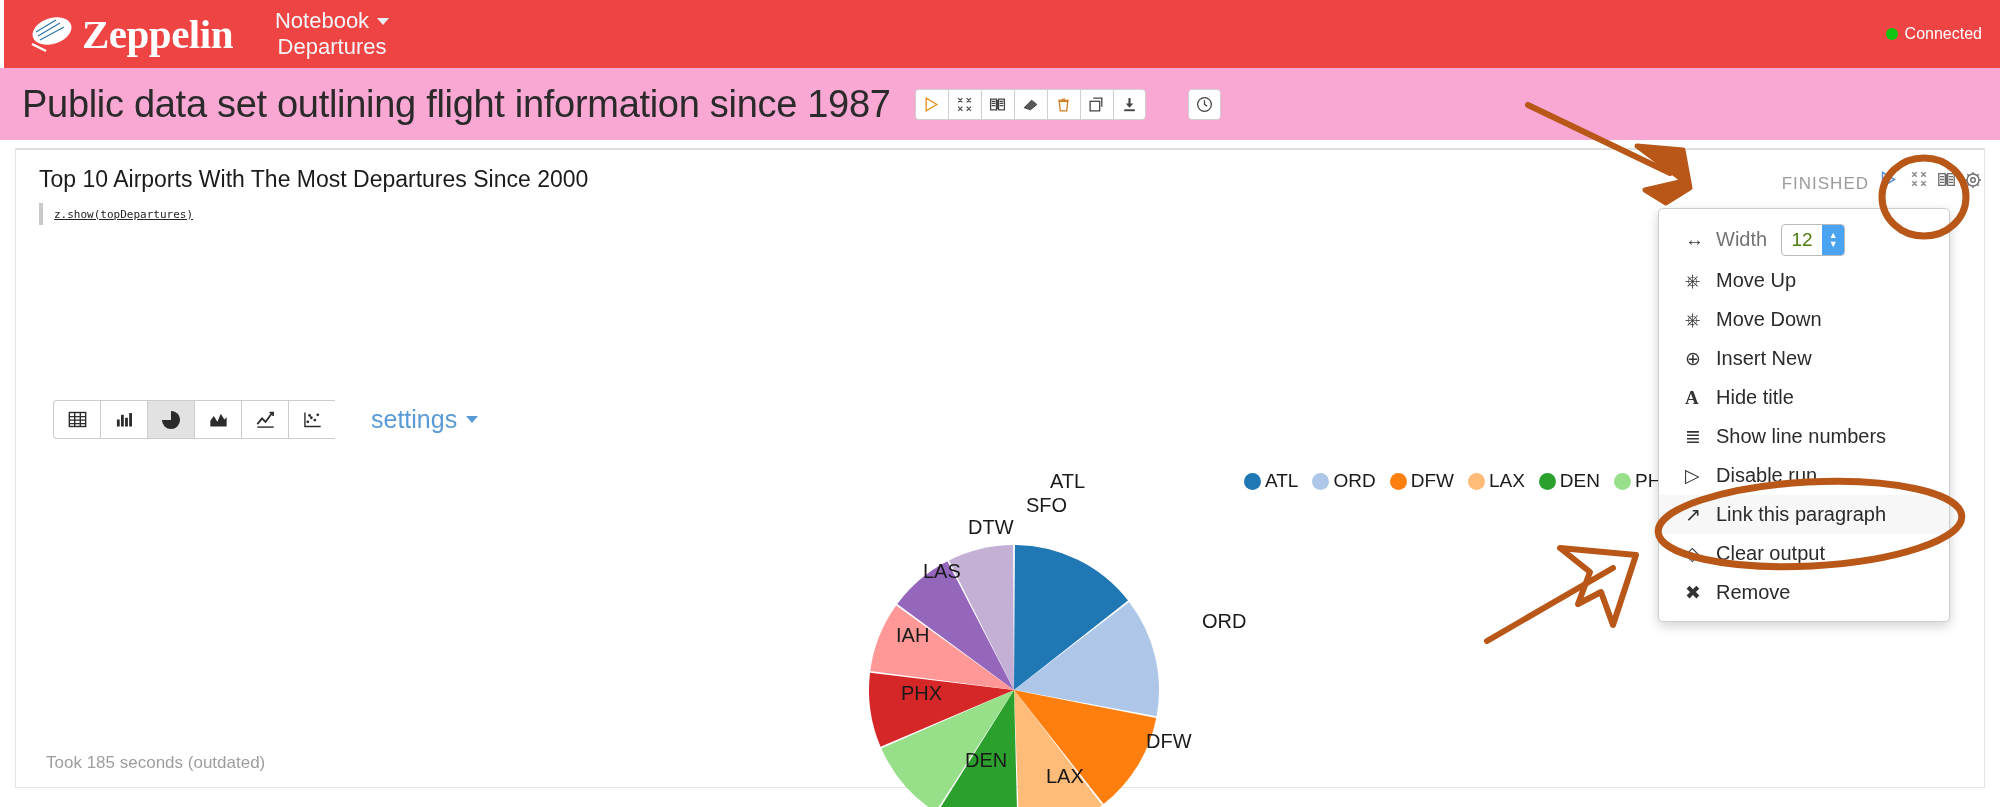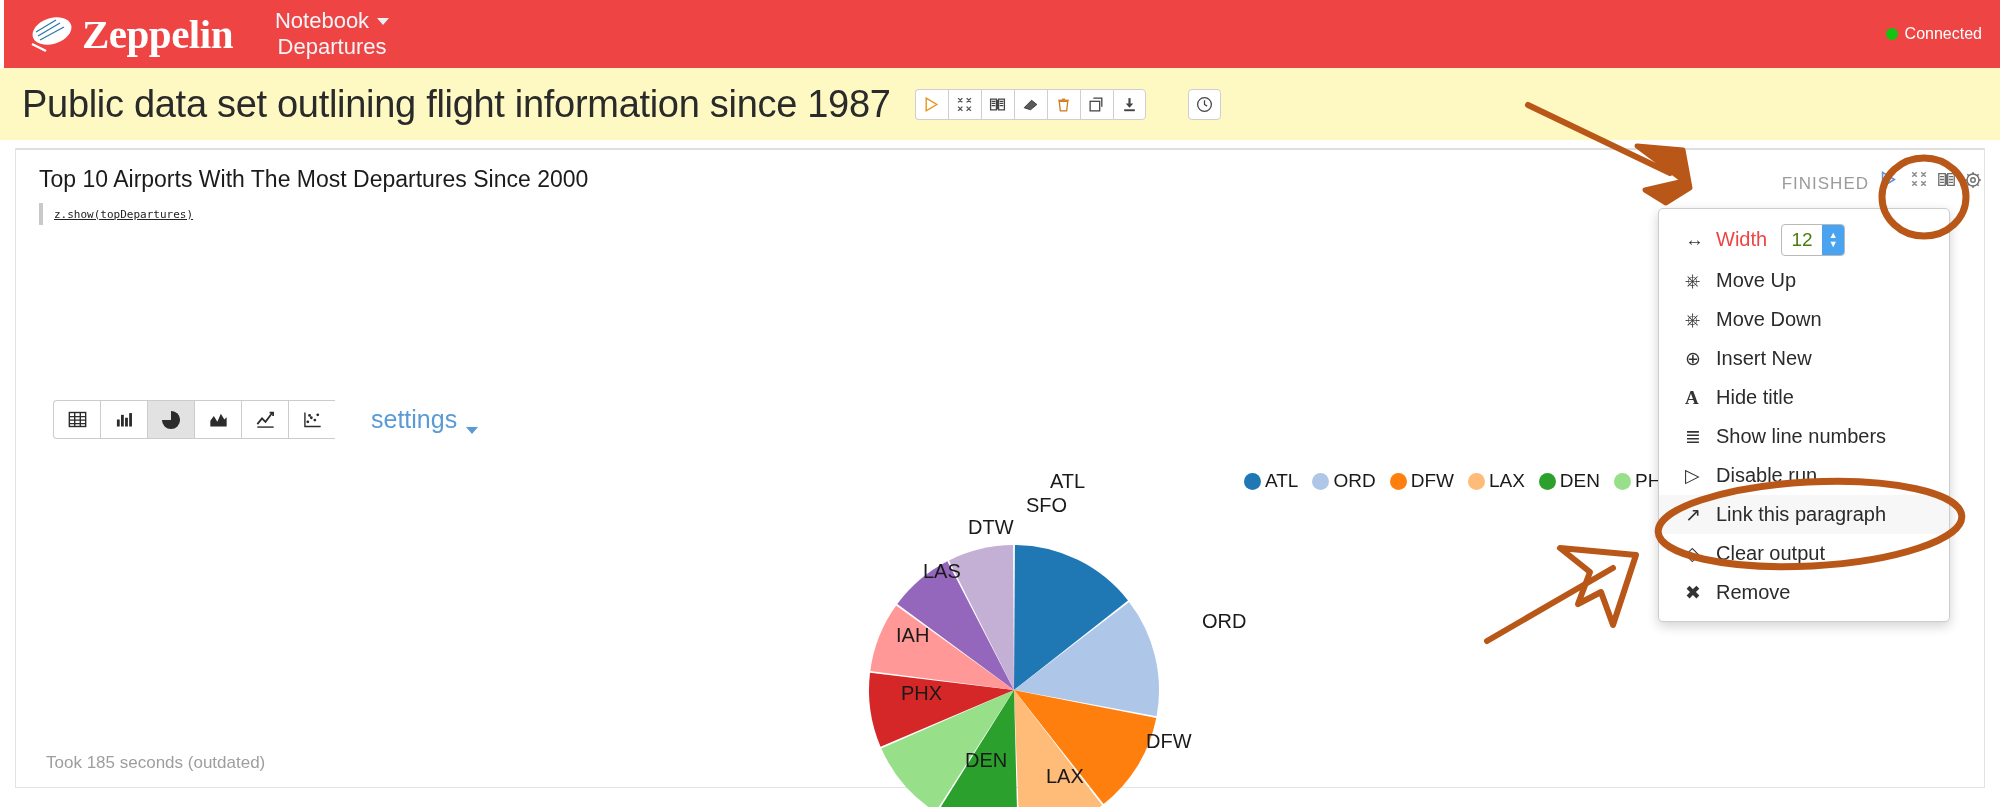--- a/index.html
+++ b/index.html
@@ -39,21 +39,21 @@
     display:flex;align-items:center;color:#ffffff;font-size:16px;
   }
   .conn-dot{
     width:12px;height:12px;border-radius:50%;
     background:#12c412;margin-right:7px;display:inline-block;
   }
 
   
   .note-header{
     position:absolute;left:0;top:68px;width:2000px;height:72px;
-    background:#fef9c3;display:flex;align-items:center;
+    background:#f9a8d4;display:flex;align-items:center;
   }
   .note-title{
     margin-left:22px;font-size:38px;color:#2a2a2a;
     white-space:nowrap;letter-spacing:-0.3px;
   }
   .btn-group{display:flex;margin-left:24px;}
   .tbtn{
     width:33px;height:31px;border:1px solid #cfcfcf;
     border-right:none;background:#fff;
     display:flex;align-items:center;justify-content:center;
@@ -106,21 +106,21 @@
   .viz-bar{position:absolute;left:37px;top:250px;display:flex;align-items:center;}
   .vbtn{
     width:47px;height:39px;border:1px solid #ccc;border-right:none;background:#fff;
     display:flex;align-items:center;justify-content:center;cursor:pointer;box-sizing:border-box;
   }
   .vbtn:first-child{border-radius:4px 0 0 4px;}
   .vbtn:last-child{border-right:1px solid #ccc;border-radius:0 4px 4px 0;}
   .vbtn.active{background:#e2e2e2;}
   .settings-link{
     margin-left:36px;font-size:25px;color:#5b9bd5;cursor:pointer;
-    display:flex;align-items:flex-end;
+    display:flex;align-items:center;
   }
   .settings-link .caret-down{border-top-color:#5b9bd5;margin-left:9px;}
 
   
   .legend{
     position:absolute;left:1228px;top:320px;display:flex;align-items:center;
     white-space:nowrap;overflow:hidden;width:430px;
   }
   .leg-item{display:flex;align-items:center;margin-right:14px;}
   .leg-dot{width:17px;height:17px;border-radius:50%;margin-right:4px;}
@@ -149,21 +149,21 @@
     padding-left:26px;font-size:20px;color:#2b2b2b;cursor:pointer;
   }
   .menu-item.highlight{background:#f7f7f7;}
   .mi-icon{
     width:26px;display:inline-flex;align-items:center;justify-content:flex-start;
     margin-right:5px;font-size:19px;color:#333;
   }
   .width-row{
     height:43px;display:flex;align-items:center;padding-left:26px;
   }
-  .width-label{font-size:20px;color:#ef4444;margin-right:14px;}
+  .width-label{font-size:20px;color:#737373;margin-right:14px;}
   .spinner{
     width:62px;height:30px;border:1px solid #b9b9b9;border-radius:4px;
     background:#fff;display:flex;align-items:center;overflow:hidden;
   }
   .spinner-val{
     flex:1;text-align:center;font-size:19px;color:#4d7c0f;
   }
   .spinner-btns{
     width:22px;height:100%;background:#4aa3f0;color:#fff;
     display:flex;flex-direction:column;align-items:center;justify-content:center;

